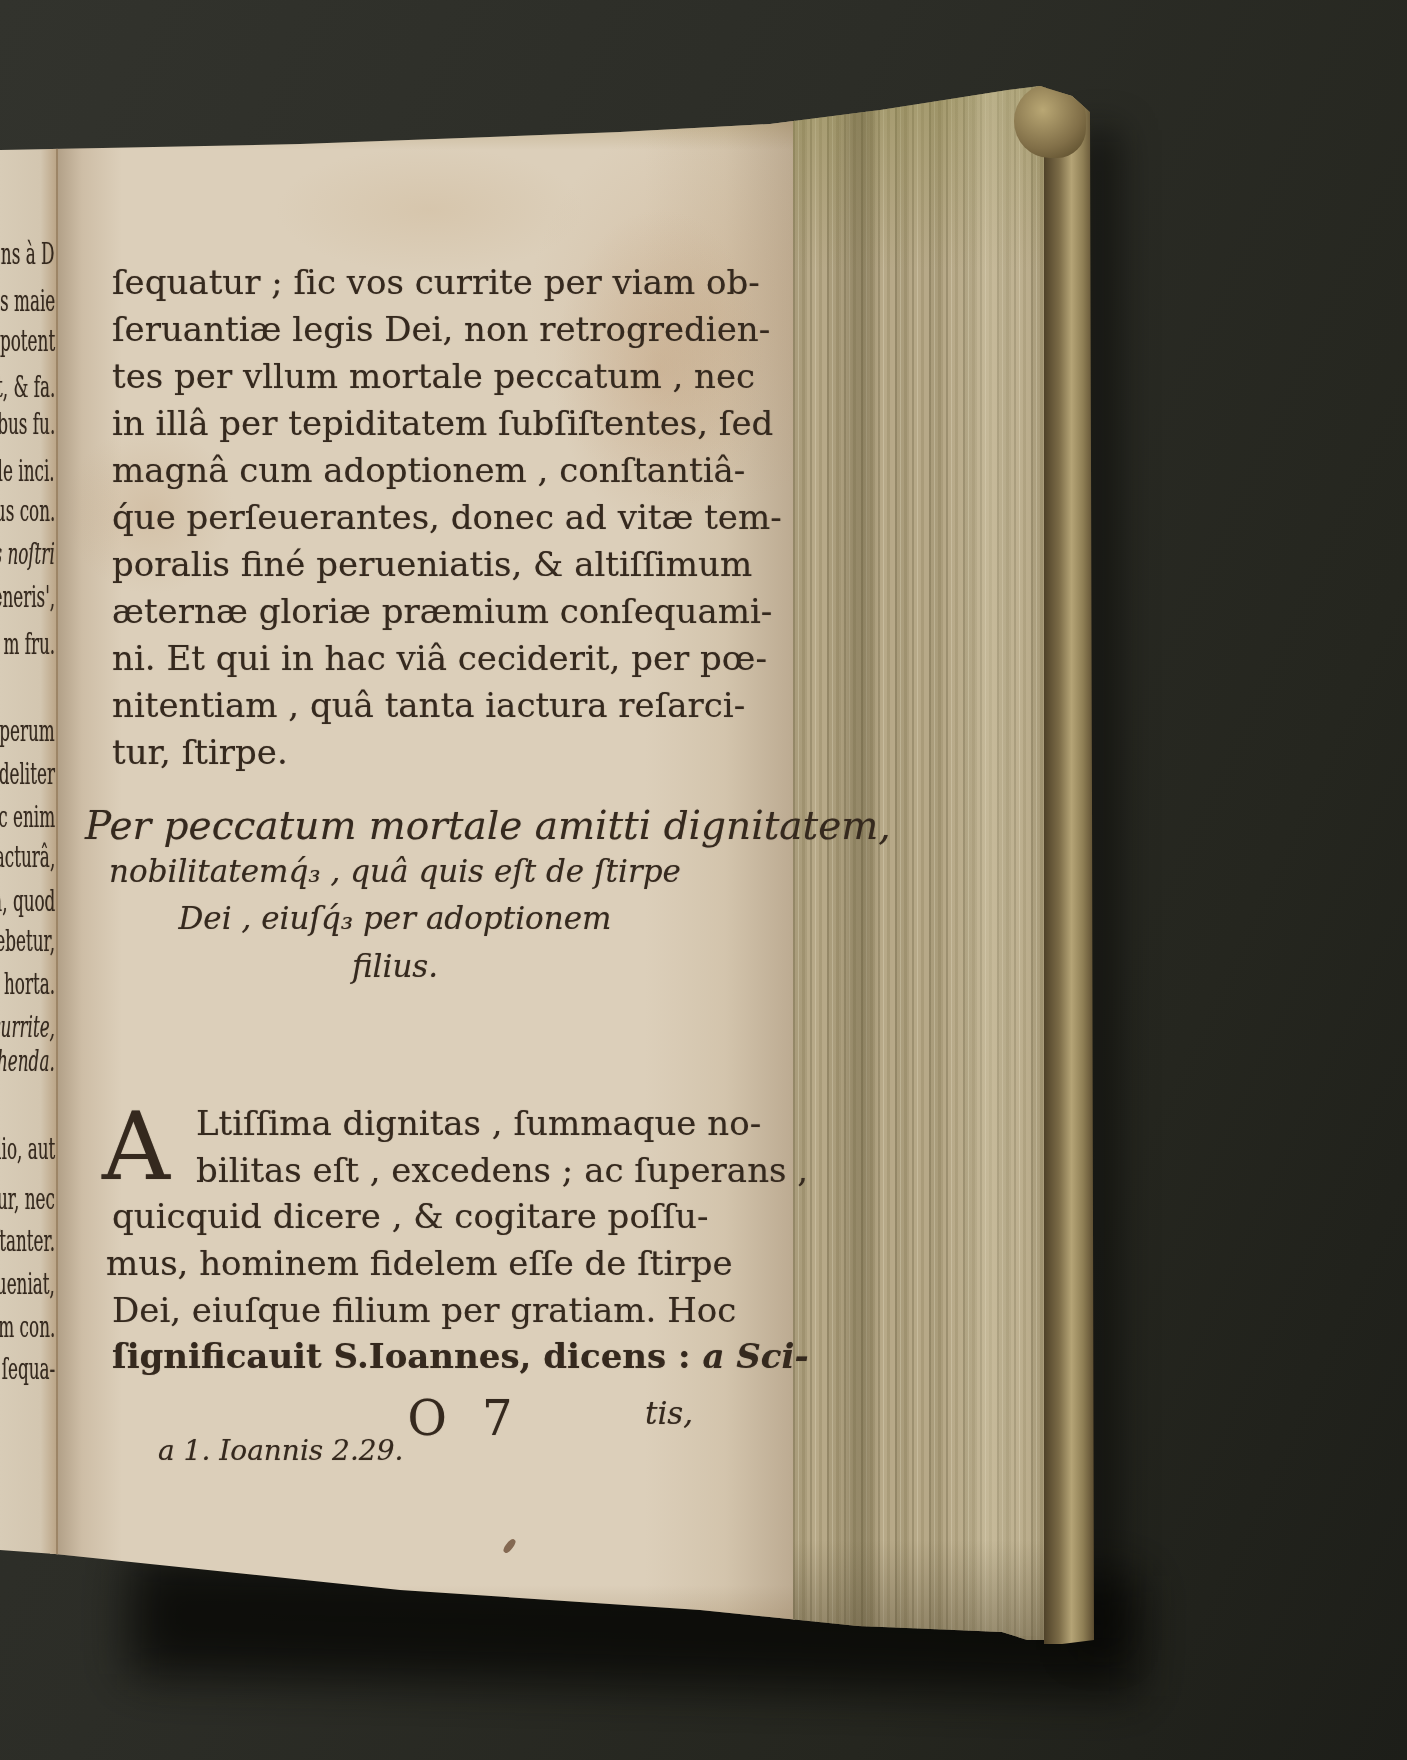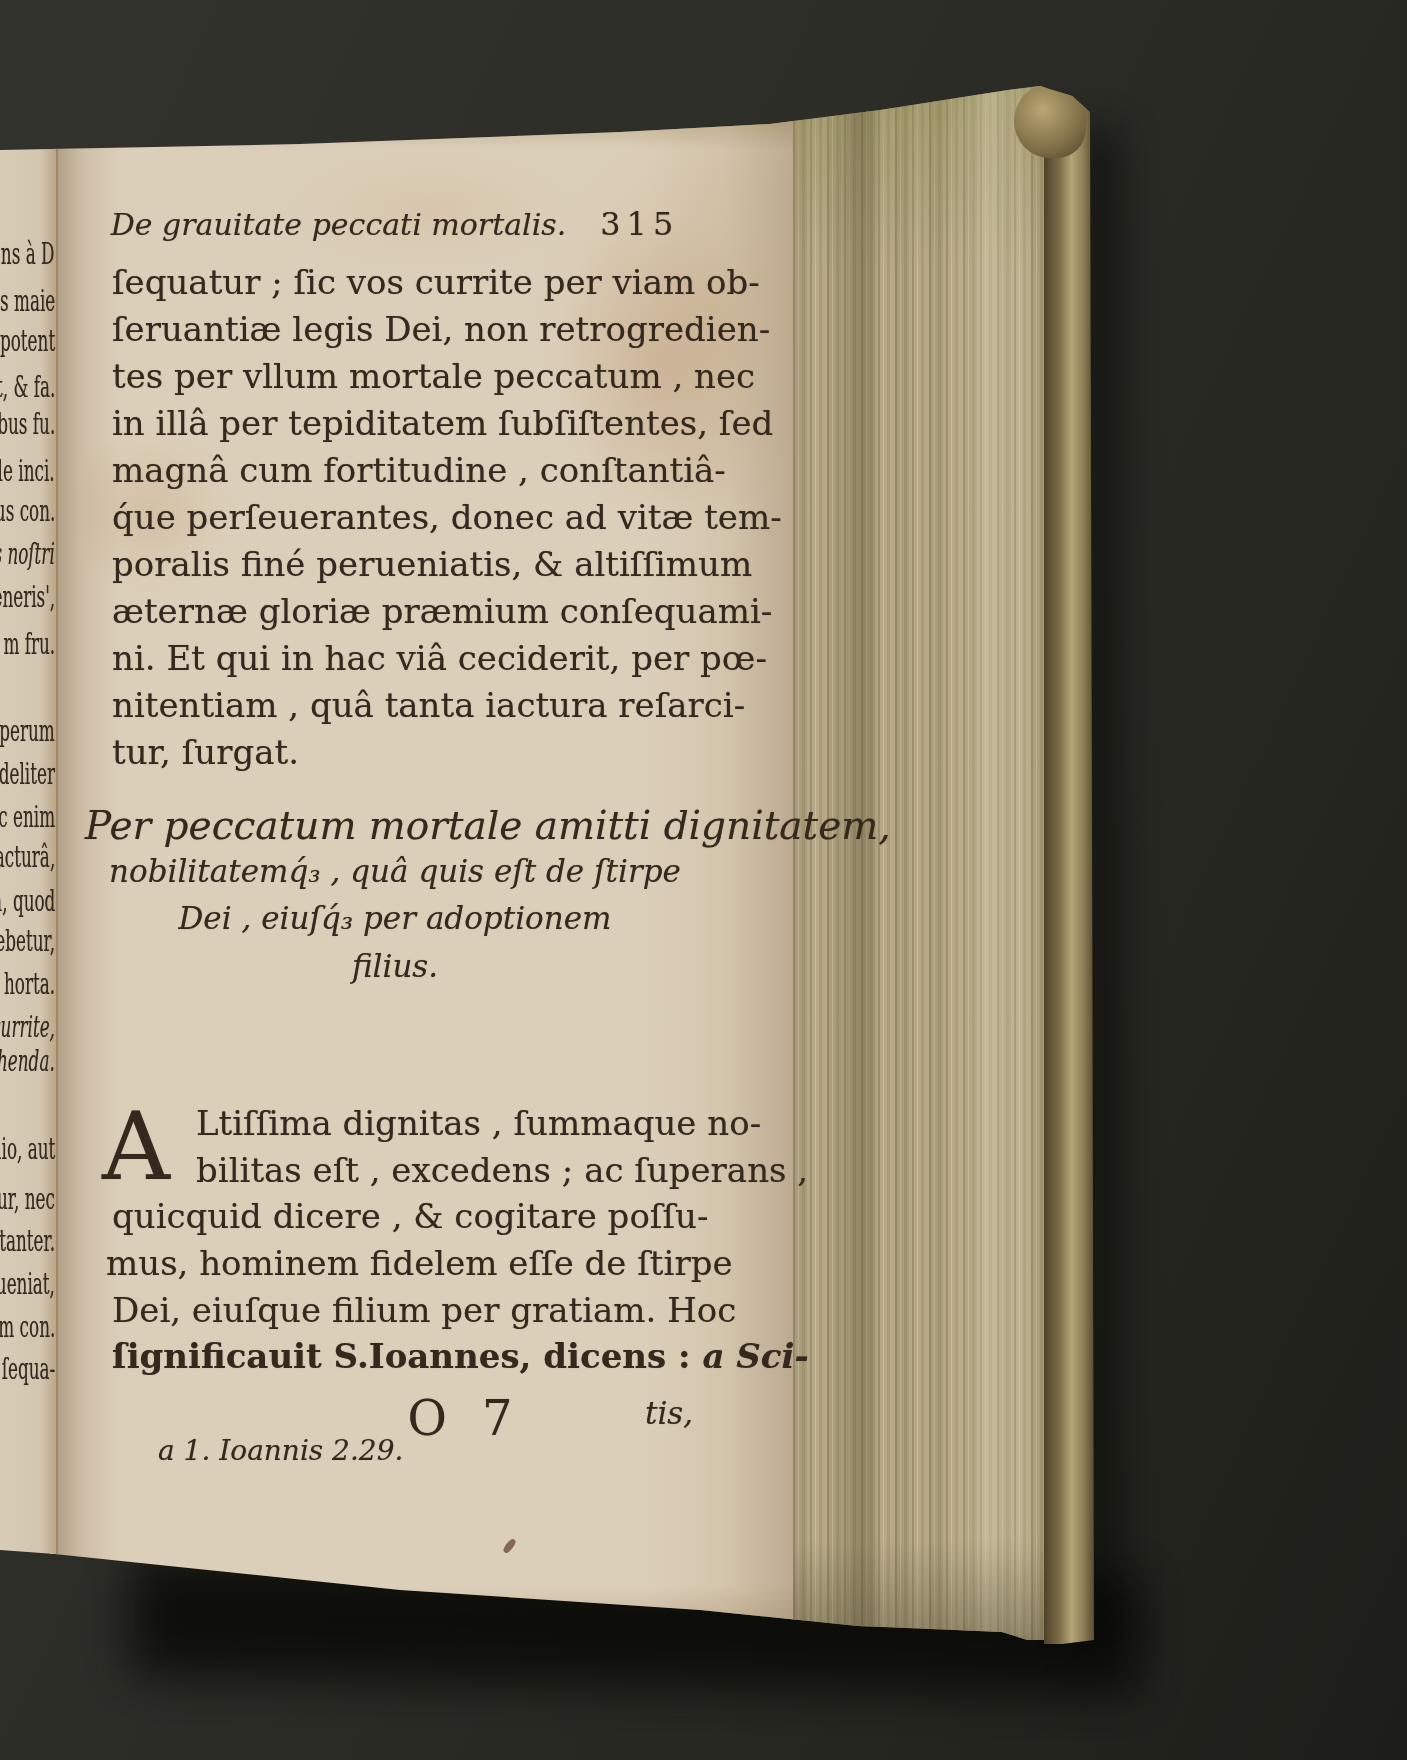--- a/index.html
+++ b/index.html
@@ -103,36 +103,33 @@
     <div class="fore-edge"></div>
     <div class="fore-top-stain"></div>
     <div class="fore-dark-band"></div>
     <div class="fore-light-band"></div>
     <div class="fore-bottom-shade"></div>
     <div class="leather"></div>
     <div class="leather-corner"></div>
     <div class="stain-dot"></div>
     <div class="stain-fleck"></div>
 
-    <div class="hdr ink" style="top:205px;">
-      <span>De grauitate peccati mortalis.</span><span class="num">315</span>
-    </div>
 
     <div>
       <div class="line ink" style="left:112px;top:265px;">ſequatur ; ſic vos currite per viam ob-</div>
       <div class="line ink" style="left:112px;top:312px;">ſeruantiæ legis Dei, non retrogredien-</div>
       <div class="line ink" style="left:112px;top:359px;">tes per vllum mortale peccatum , nec</div>
       <div class="line ink" style="left:112px;top:406px;">in illâ per tepiditatem ſubſiſtentes, ſed</div>
-      <div class="line ink" style="left:112px;top:453px;">magnâ cum fortitudine , conſtantiâ-</div>
+      <div class="line ink" style="left:112px;top:453px;">magnâ cum adoptionem , conſtantiâ-</div>
       <div class="line ink" style="left:112px;top:500px;">q́ue perſeuerantes, donec ad vitæ tem-</div>
       <div class="line ink" style="left:112px;top:547px;">poralis finé perueniatis, &amp; altiſſimum</div>
       <div class="line ink" style="left:112px;top:594px;">æternæ gloriæ præmium conſequami-</div>
       <div class="line ink" style="left:112px;top:641px;">ni. Et qui in hac viâ ceciderit, per pœ-</div>
       <div class="line ink" style="left:112px;top:688px;">nitentiam , quâ tanta iactura reſarci-</div>
-      <div class="line ink" style="left:112px;top:735px;">tur, ſurgat.</div>
+      <div class="line ink" style="left:112px;top:735px;">tur, ſtirpe.</div>
     </div>
 
     <div>
       <div class="cline line ink ital" style="top:806px;font-size:39px;">Per peccatum mortale amitti dignitatem,</div>
       <div class="cline line ink ital" style="top:856px;font-size:31px;">nobilitatemq́₃ , quâ quis eſt de ſtirpe</div>
       <div class="cline line ink ital" style="top:903px;font-size:31px;">Dei , eiuſq́₃ per adoptionem</div>
       <div class="cline line ink ital" style="top:951px;font-size:31px;">filius.</div>
     </div>
 
 

